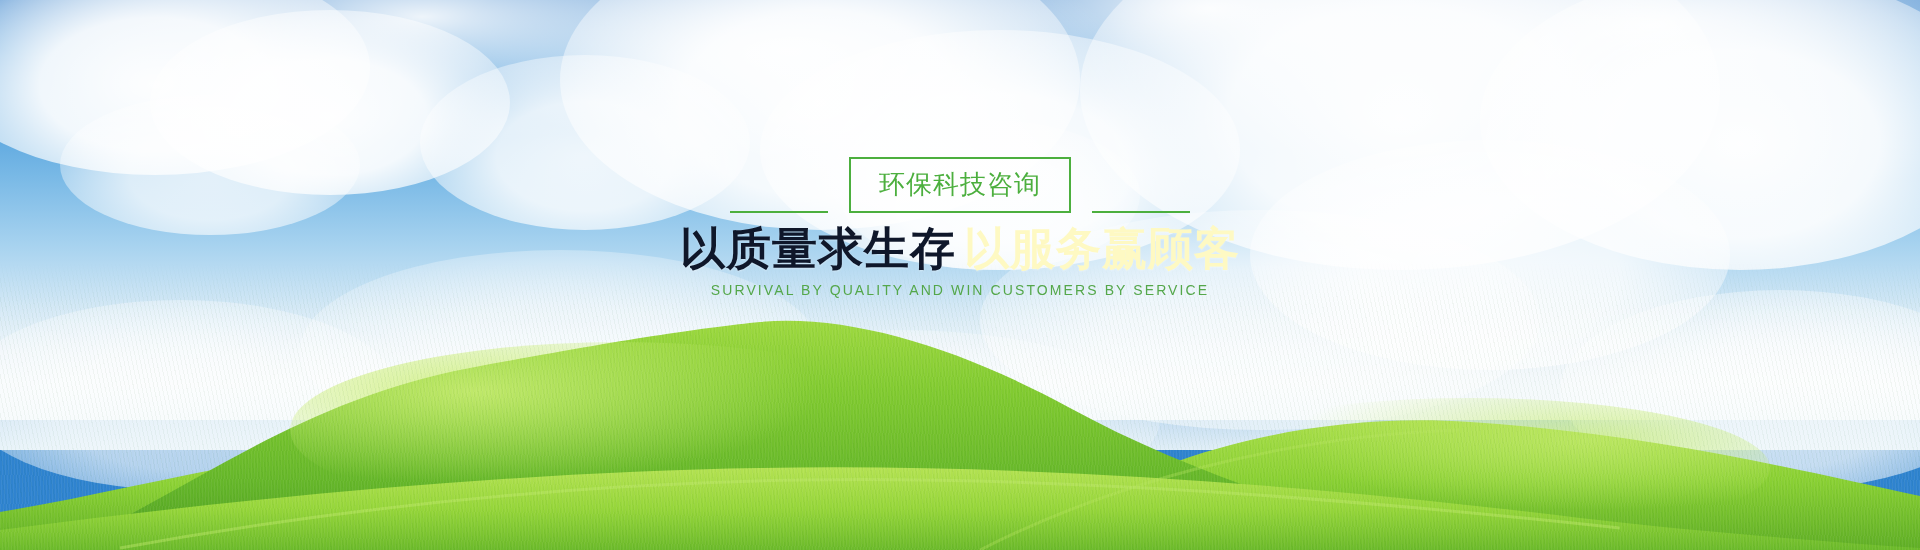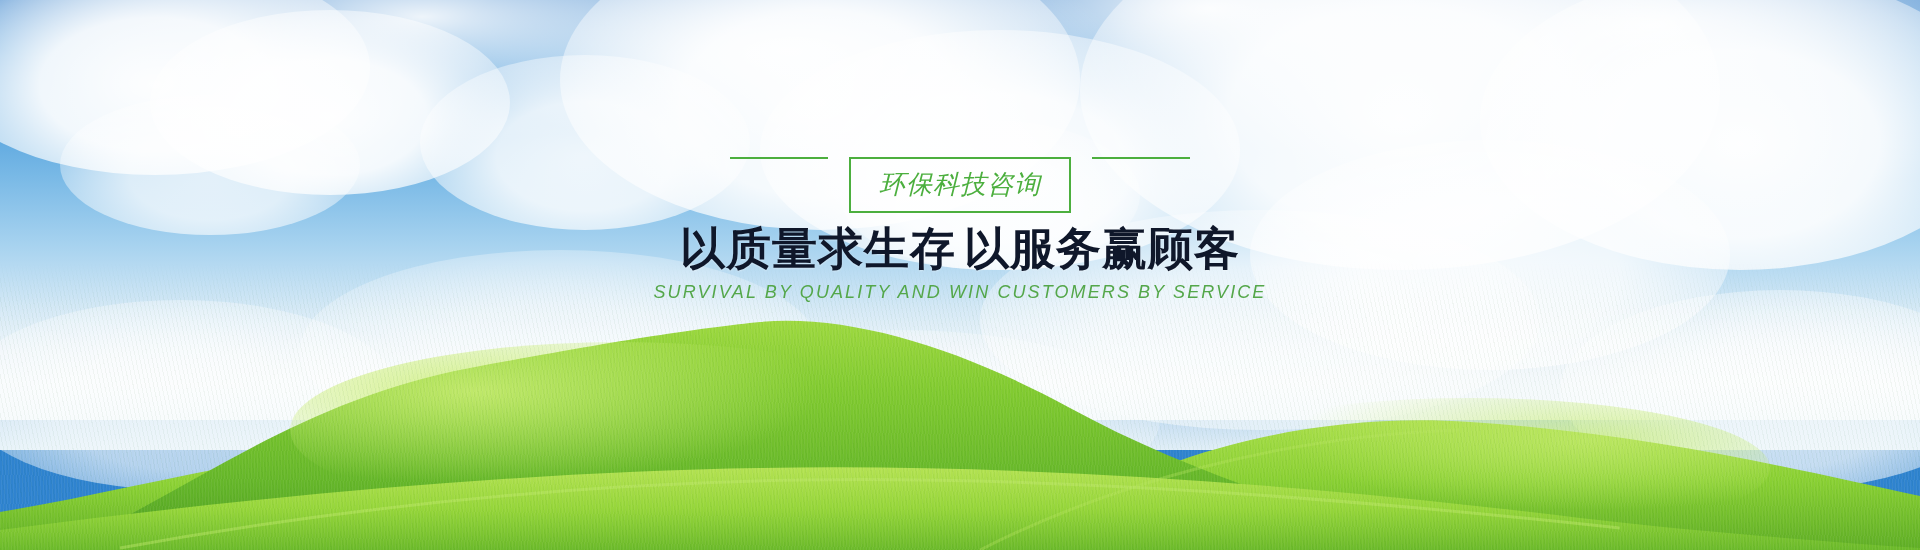--- a/index.html
+++ b/index.html
@@ -89,24 +89,23 @@
   
   .copy{
     position:absolute; left:0; top:0; width:1920px; height:550px;
     pointer-events:none;
   }
   .copy > *{ pointer-events:auto; }
 
   .eyebrow-row{
     position:absolute; top:157px; left:50%;
     transform:translateX(-50%);
-    display:flex; align-items:flex-start; justify-content:center;
+    display:flex; align-items:flex-end; justify-content:center;
     gap:21px;
     white-space:nowrap;
-    font-style:italic;
   }
   .rule{
     width:98px; height:2px;
     background:#4CAF3E;
     flex:0 0 auto;
   }
   .eyebrow-box{
     border:2px solid #4CAF3E;
     padding:8px 28px 10px;
     height:56px;
@@ -125,32 +124,31 @@
     position:absolute; top:224px; left:50%;
     transform:translateX(-50%);
     white-space:nowrap;
     font-size:45px;
     line-height:1.12;
     font-weight:700;
     letter-spacing:1px;
     text-shadow:0 1px 2px rgba(255,255,255,.35);
   }
   .hl-green { color:#0f172a; }
-  .hl-orange{ color:#0f172a; margin-left:8px; }
+  .hl-orange{ color:#fef9c3; margin-left:8px; }
 
   .subtitle{
     position:absolute; top:283px; left:50%;
     transform:translateX(-50%);
     white-space:nowrap;
-    font-size:18px;
+    font-size:14px;
     line-height:1;
     font-weight:400;
     color:#54a74a;
     letter-spacing:2.1px;
-    font-style:italic;
   }
 </style>
 </head>
 <body>
 
 <div class="banner">
 
   <div class="sky">
     <div class="cloud c1"></div>
     <div class="cloud c2"></div>

